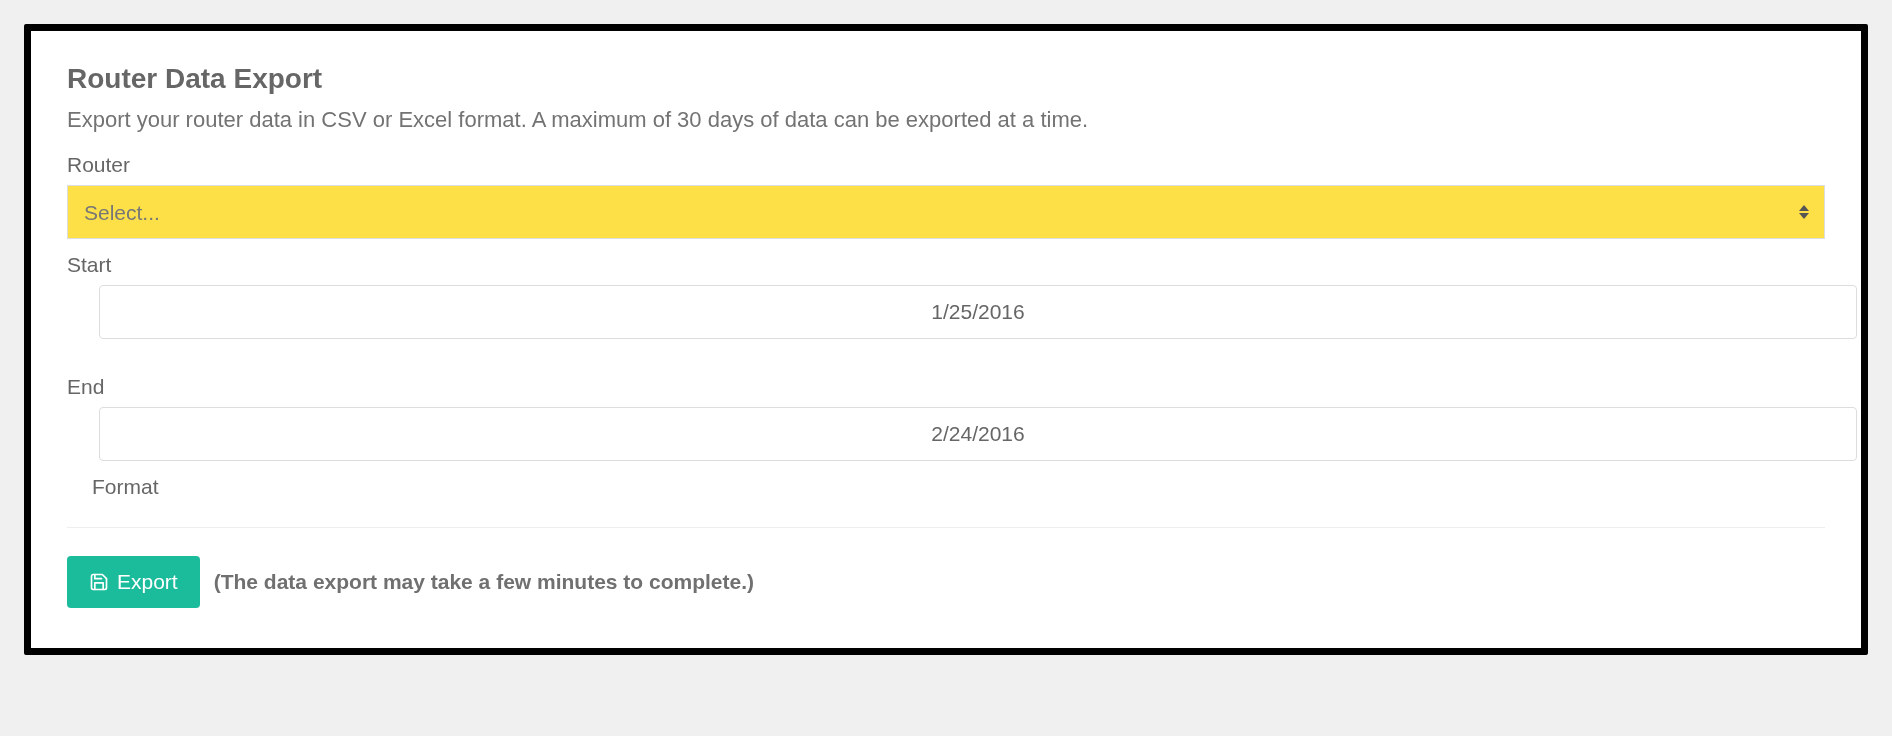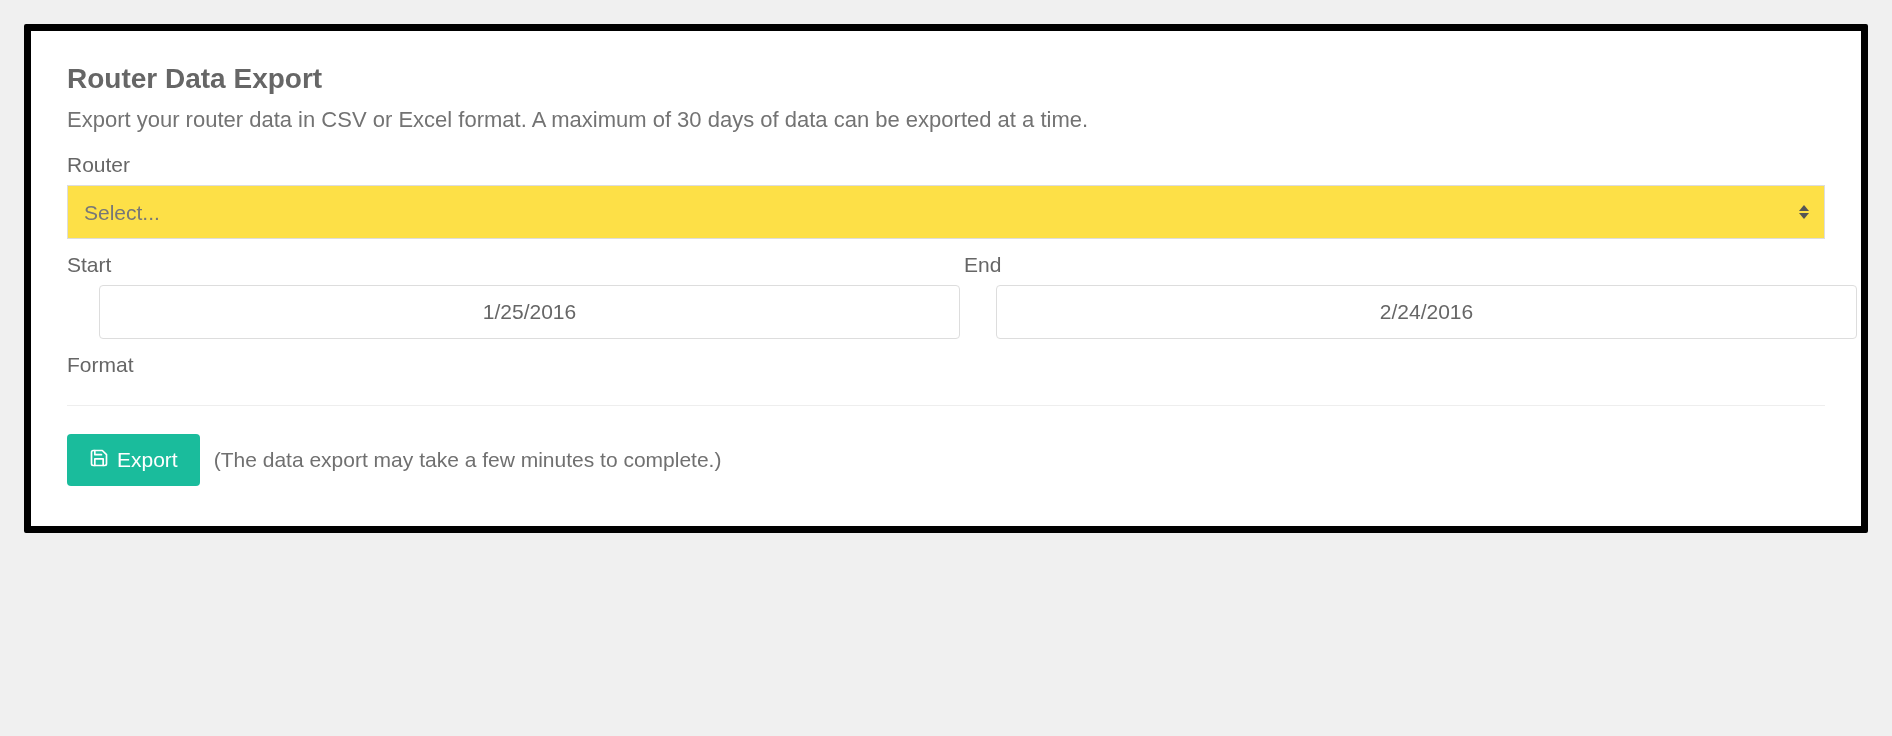--- a/index.html
+++ b/index.html
@@ -70,20 +70,21 @@
     width: 0; height: 0;
     border-left: 5px solid transparent;
     border-right: 5px solid transparent;
   }
   .arrow-up { border-bottom: 6px solid #555; }
   .arrow-down { border-top: 6px solid #555; }
   .row {
     display: flex;
     gap: 36px;
     margin-top: 14px;
+    flex-direction: column;
   }
   .col { flex: 1; }
   .text-input {
     width: 100%;
     height: 54px;
     padding: 0 16px;
     font-size: 21px;
     color: #666;
     background: #fff;
     border: 1px solid #ddd;
@@ -104,26 +105,27 @@
   }
   .btn {
     background: #1abc9c;
     color: #fff;
     border: none;
     border-radius: 4px;
     padding: 14px 22px;
     font-size: 21px;
     cursor: pointer;
     display: inline-flex;
-    align-items: flex-start;
+    align-items: center;
     gap: 8px;
   }
   .note {
     font-size: 21px;
     color: #707070;
+    font-weight: bold;
   }
   .save-icon svg { display: block; }
 </style>
 </head>
 <body>
 
 <div class="panel">
 
   <h2 class="title">Router Data Export</h2>
 
@@ -144,21 +146,21 @@
     <div class="col">
       <label class="label">Start</label>
       <input type="text" class="text-input" value="1/25/2016" style="">
     </div>
     <div class="col">
       <label class="label">End</label>
       <input type="text" class="text-input" value="2/24/2016" style="">
     </div>
   </div>
 
-  <div class="field-group" style="margin-top:14px;">
+  <div class="field-group" style="margin-top:14px;margin-left:25px;">
     <label class="label">Format</label>
   </div>
 
   <hr class="divider">
 
   <div class="action-row">
     <button class="btn">
       <span class="save-icon">
         <svg width="20" height="20" viewBox="0 0 24 24" fill="none" stroke="#fff" stroke-width="2" stroke-linecap="round" stroke-linejoin="round">
           <path d="M19 21H5a2 2 0 0 1-2-2V5a2 2 0 0 1 2-2h11l5 5v11a2 2 0 0 1-2 2z"></path>

